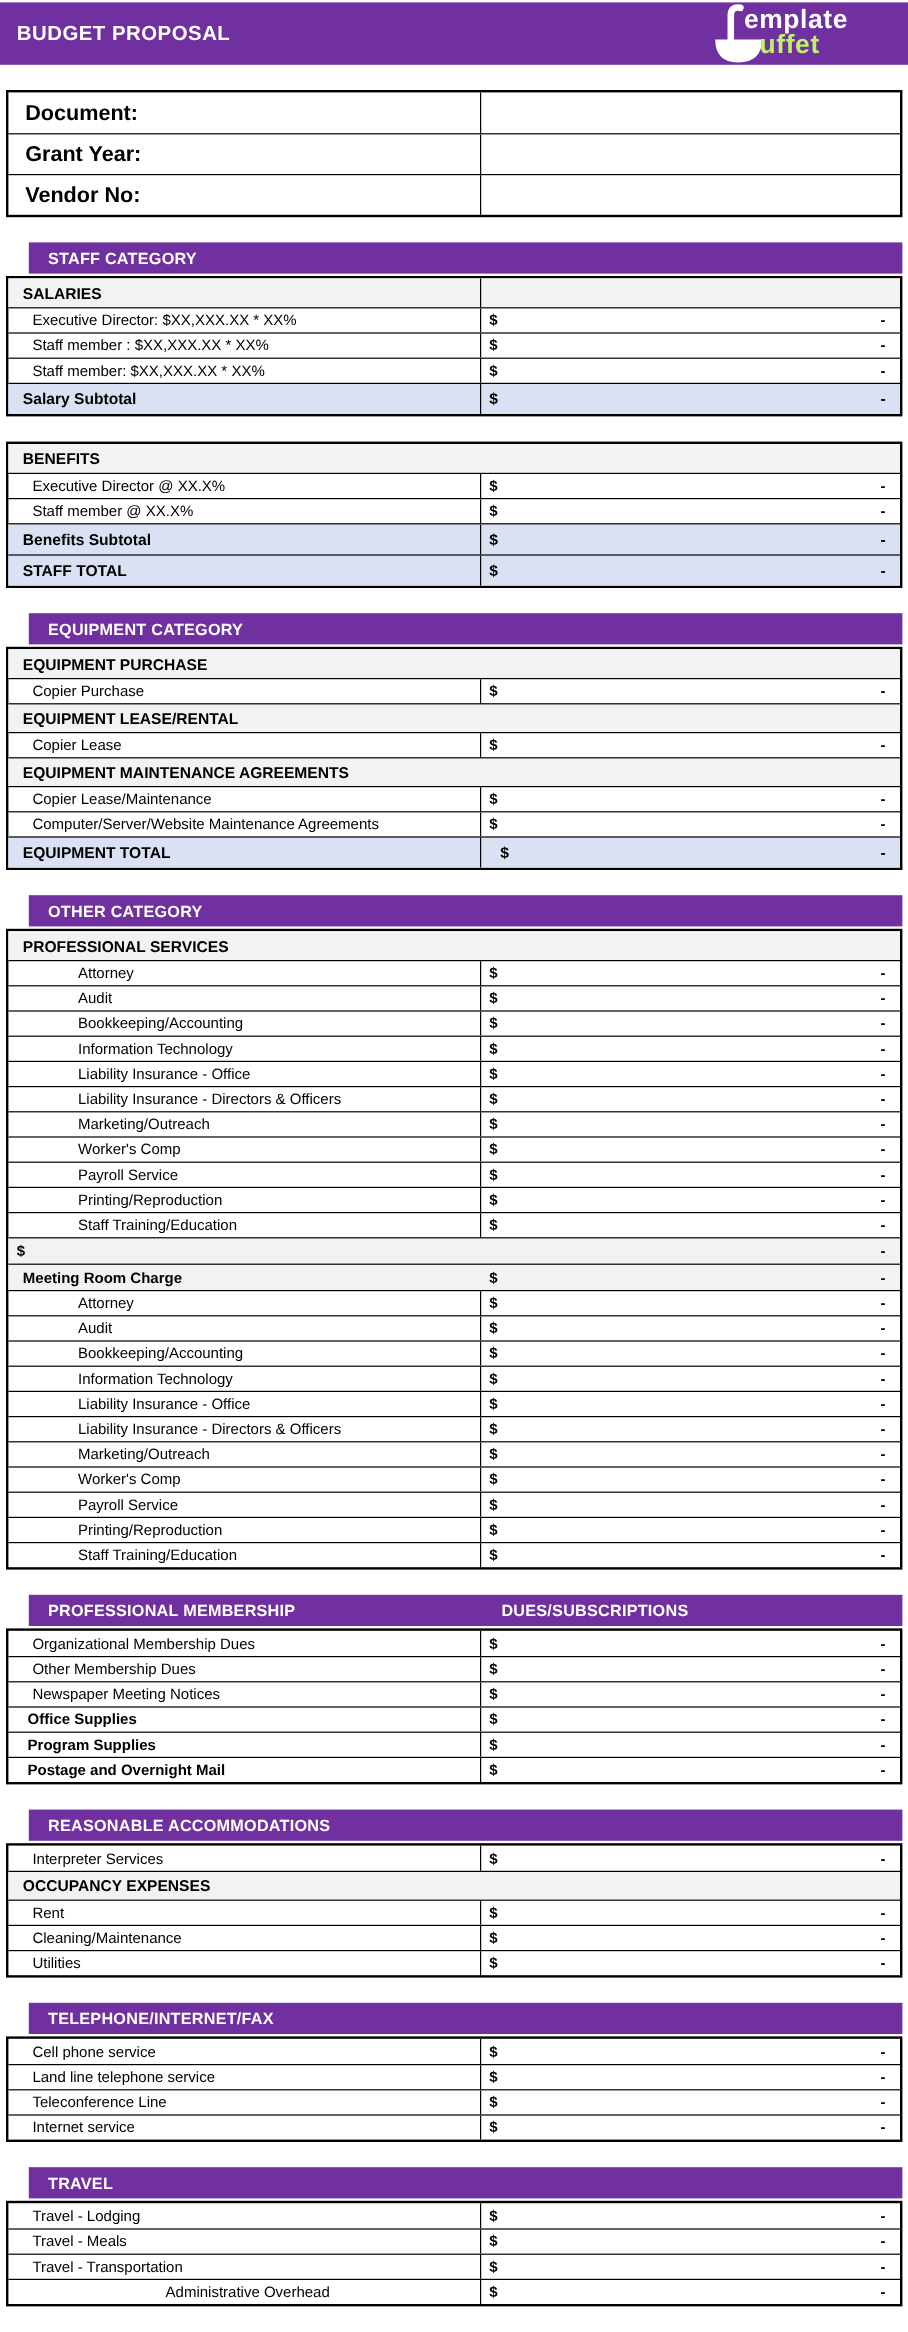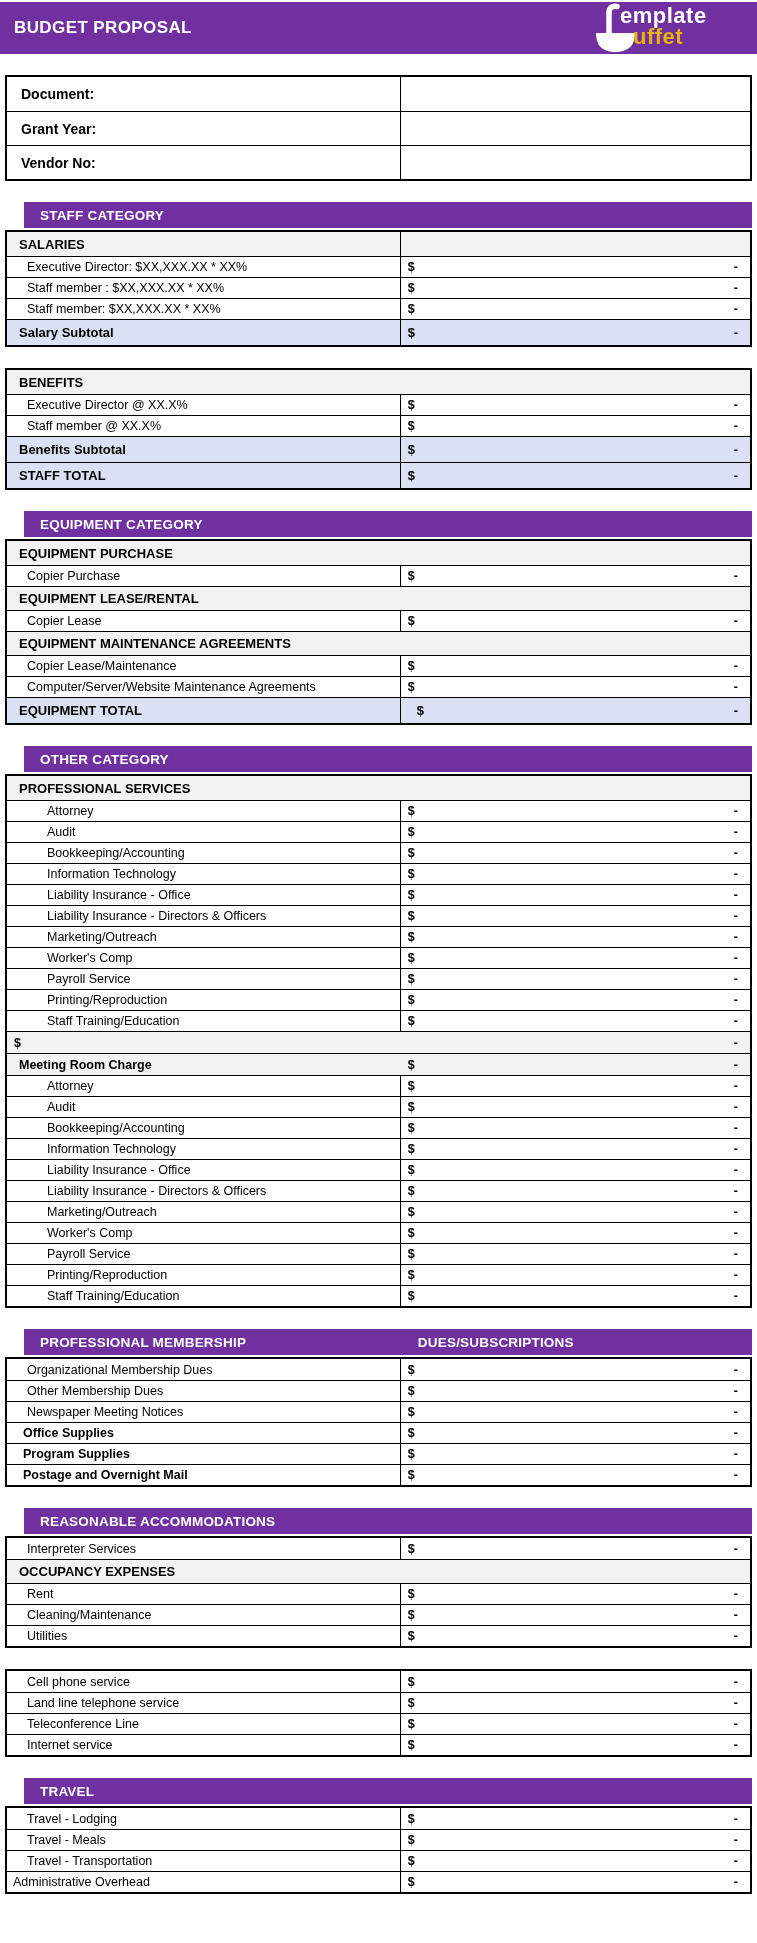--- a/index.html
+++ b/index.html
@@ -29,21 +29,21 @@
   .titlebar h1{
     margin:0;
     color:#fff;
     font-size:17px;
     font-weight:bold;
     letter-spacing:.4px;
   }
   .logo{position:relative;width:152px;height:56px;}
   .logo svg{position:absolute;left:0;top:2px;}
   .logo .l1{position:absolute;left:31px;top:3px;color:#fff;font-weight:bold;font-size:22px;letter-spacing:.5px;}
-  .logo .l2{position:absolute;left:44px;top:24px;color:#eab308;font-weight:bold;font-size:22px;letter-spacing:.5px;}
+  .logo .l2{position:absolute;left:44px;top:24px;color:#bef264;font-weight:bold;font-size:22px;letter-spacing:.5px;}
   
   main{padding:0 5px 8px 5px;}
   .block{margin-top:21px;}
   .band{
     position:relative;
     background:var(--purple);
     color:#fff;
     font-weight:bold;
     font-size:13.5px;
     min-height:26px;
@@ -66,33 +66,33 @@
     border-right:1.5px solid var(--line);
   }
   .row.nodiv .cell-l{flex:1;border-right:none;}
   .row.nodiv.hasval .cell-l{flex:0 0 53%;}
   .cell-r{
     flex:1;
     display:flex;align-items:center;justify-content:space-between;
     padding:0 12px 0 7px;
     font-weight:bold;
   }
-  .field{min-height:34px;font-weight:bold;font-size:14px;}
+  .field{min-height:34px;font-weight:bold;font-size:18px;}
   .field .cell-l{padding-left:14px;}
   .subheader{background:var(--gray);font-weight:bold;min-height:24px;font-size:13px;}
   .subheader .cell-l{padding-left:12px;}
   .grayitem{background:var(--gray);font-weight:bold;min-height:22px;}
   .grayitem .cell-l{padding-left:12px;}
   .bolditem{font-weight:bold;}
   .bolditem .cell-l{padding-left:16px;}
   .subtotal{background:var(--lav);font-weight:bold;min-height:26px;font-size:13px;}
   .subtotal .cell-l{padding-left:12px;}
   .subtotal.dollar-indent .cell-r{padding-left:16px;}
-  .ind0 .cell-l{padding-left:6px;}
-  .ind3 .cell-l{padding-left:40px;}
+  .ind0 .cell-l{padding-left:6px;justify-content:center;}
+  .ind3 .cell-l{padding-left:58px;}
 </style>
 </head>
 <body>
 
 <div class="page">
   <header class="titlebar">
     <h1>BUDGET PROPOSAL</h1>
     <div class="logo">
       <svg width="50" height="54" viewBox="0 0 50 54">
         <path d="M20 34 L20 11 Q20 3 28 4.5" fill="none" stroke="#fff" stroke-width="5.5" stroke-linecap="round"></path>
@@ -613,20 +613,23 @@
               <span>Utilities</span>
             </div>
             <div class="cell-r">
               <span>$</span>
               <span>-</span>
             </div>
           </div>
         </div>
       </div>
       <div class="block">
+        <div class="band">
+          <span>TELEPHONE/INTERNET/FAX</span>
+        </div>
         <div class="tbl">
           <div class="row item">
             <div class="cell-l">
               <span>Cell phone service</span>
             </div>
             <div class="cell-r">
               <span>$</span>
               <span>-</span>
             </div>
           </div>

